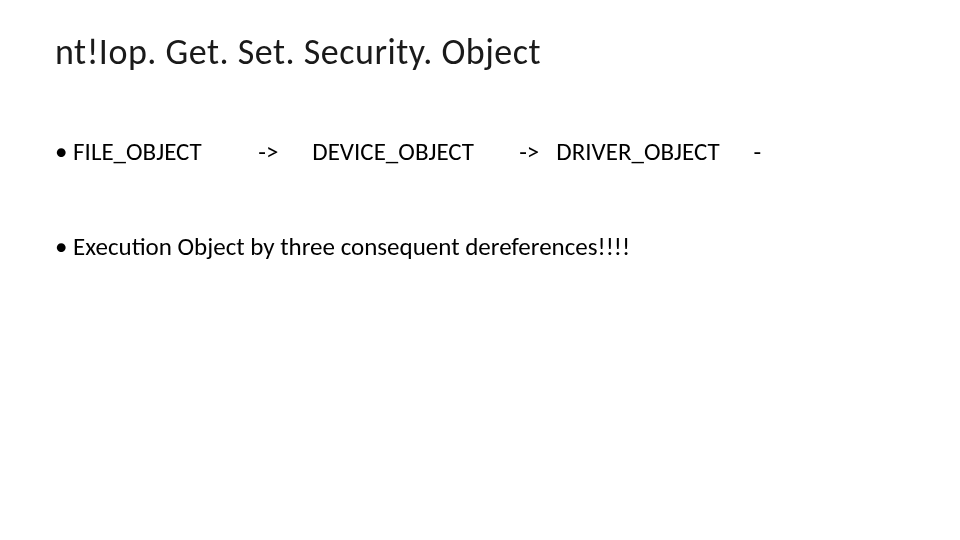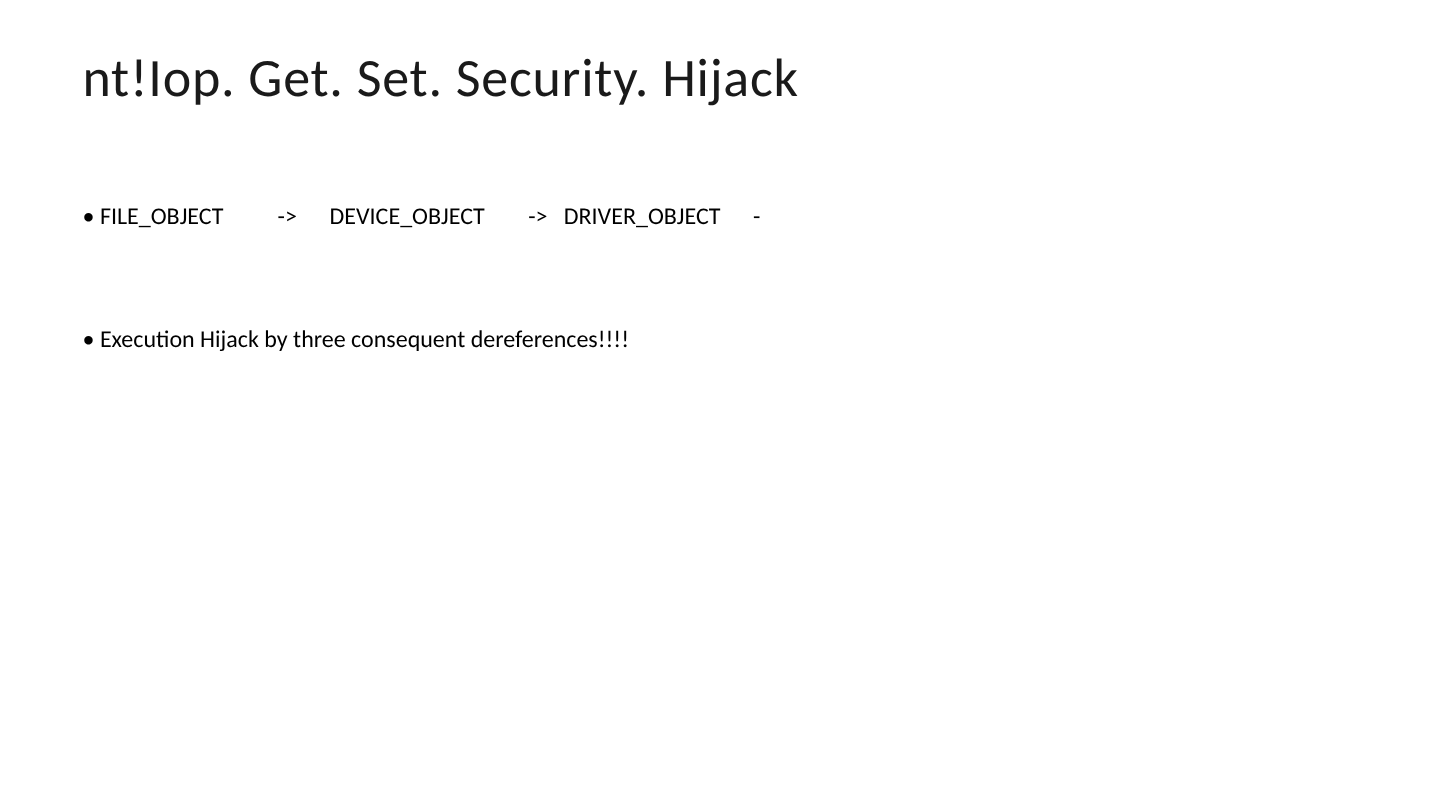--- a/index.html
+++ b/index.html
@@ -20,38 +20,38 @@
     padding: 30px 40px 40px 55px;
   }
   .title {
     font-size: 36px;
     font-weight: 400;
     color: #1a1a1a;
     margin: 0 0 60px 0;
     letter-spacing: 0.5px;
   }
   .body {
-    font-size: 16px;
+    font-size: 25px;
     line-height: 1.4;
     color: #000;
   }
   .row {
     margin-bottom: 38px;
     white-space: pre;
   }
 </style>
 </head>
 <body>
 
 <div class="slide">
 
-  <h1 class="title">nt!Iop. Get. Set. Security. Hijack</h1>
+  <h1 class="title">nt!Iop. Get. Set. Security. Object</h1>
 
   <div class="body">
 
     <div class="row"><span>•</span><span> FILE_OBJECT          -&gt;      DEVICE_OBJECT        -&gt;   DRIVER_OBJECT      -</span></div>
 
 
-    <div class="row" style="margin-top:60px;"><span>•</span><span> Execution Hijack by three consequent dereferences!!!!</span></div>
+    <div class="row" style="margin-top:60px;"><span>•</span><span> Execution Object by three consequent dereferences!!!!</span></div>
 
   </div>
 
 </div>
 
 </body></html>

